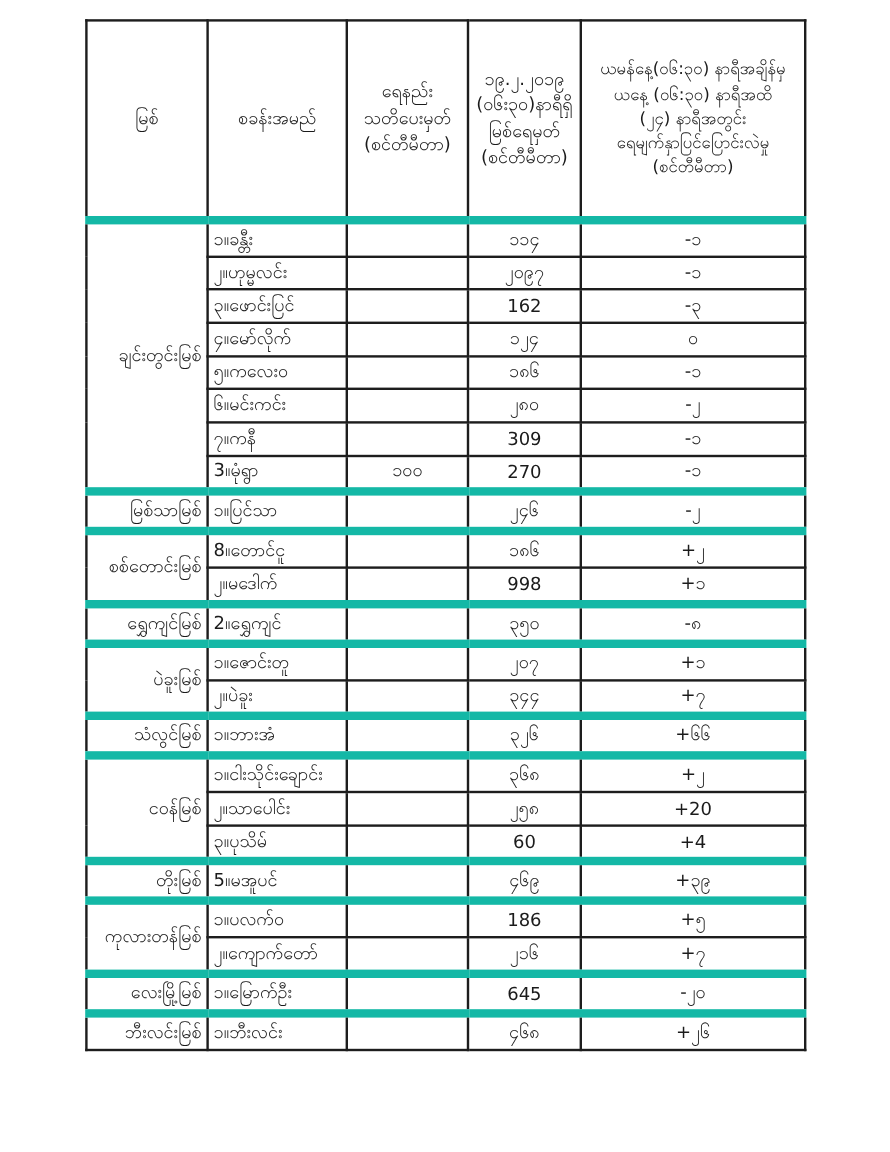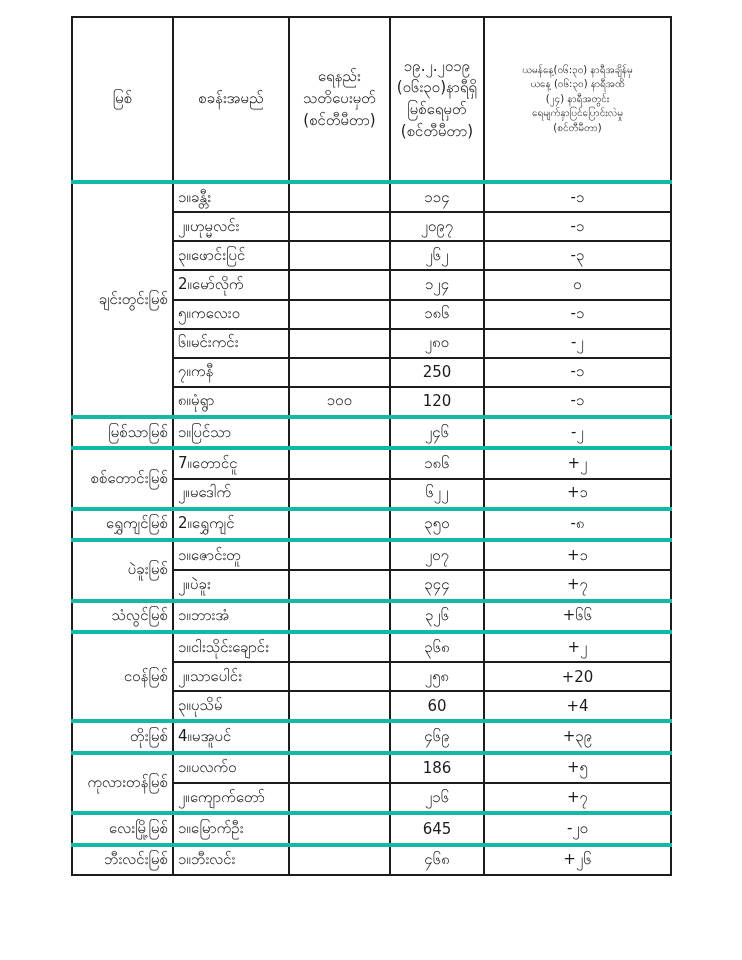--- a/index.html
+++ b/index.html
@@ -33,22 +33,22 @@
     overflow: hidden;
   }
   table.wl thead th {
     height: 160px;
     text-align: center;
     vertical-align: middle;
     white-space: pre-line;
     line-height: 1.45;
     border-bottom: 3px solid #1d1d1d;
   }
-  table.wl th.change-h { font-size: 10px; }
-  tr.group-start td { border-top: 4px solid #14b8a6; }
+  table.wl th.change-h { font-size: 14px; }
+  tr.group-start td { border-top: 7px solid #14b8a6; }
   td.river {
     text-align: right;
     vertical-align: middle;
   }
   td.station {
     text-align: left;
     vertical-align: middle;
     padding-left: 9px;
   }
   td.num {
@@ -96,71 +96,71 @@
         </tr>
         <tr>
           <td class="station">၂။ဟုမ္မလင်း</td>
           <td class="num"></td>
           <td class="num">၂၀၉၇</td>
           <td class="num">-၁</td>
         </tr>
         <tr>
           <td class="station">၃။ဖောင်းပြင်</td>
           <td class="num"></td>
-          <td class="num">၂၆၂</td>
+          <td class="num">162</td>
           <td class="num">-၃</td>
         </tr>
         <tr>
-          <td class="station">2။မော်လိုက်</td>
+          <td class="station">၄။မော်လိုက်</td>
           <td class="num"></td>
           <td class="num">၁၂၄</td>
           <td class="num">၀</td>
         </tr>
         <tr>
           <td class="station">၅။ကလေးဝ</td>
           <td class="num"></td>
           <td class="num">၁၈၆</td>
           <td class="num">-၁</td>
         </tr>
         <tr>
           <td class="station">၆။မင်းကင်း</td>
           <td class="num"></td>
           <td class="num">၂၈၀</td>
           <td class="num">-၂</td>
         </tr>
         <tr>
           <td class="station">၇။ကနီ</td>
           <td class="num"></td>
-          <td class="num">250</td>
-          <td class="num">-၁</td>
-        </tr>
-        <tr>
-          <td class="station">၈။မုံရွာ</td>
+          <td class="num">309</td>
+          <td class="num">-၁</td>
+        </tr>
+        <tr>
+          <td class="station">3။မုံရွာ</td>
           <td class="num">၁၀၀</td>
-          <td class="num">120</td>
+          <td class="num">270</td>
           <td class="num">-၁</td>
         </tr>
         <tr class="group-start">
           <td class="river" rowspan="1">မြစ်သာမြစ်</td>
           <td class="station">၁။ပြင်သာ</td>
           <td class="num"></td>
           <td class="num">၂၄၆</td>
           <td class="num">-၂</td>
         </tr>
         <tr class="group-start">
           <td class="river" rowspan="2">စစ်တောင်းမြစ်</td>
-          <td class="station">7။တောင်ငူ</td>
+          <td class="station">8။တောင်ငူ</td>
           <td class="num"></td>
           <td class="num">၁၈၆</td>
           <td class="num">+၂</td>
         </tr>
         <tr>
           <td class="station">၂။မဒေါက်</td>
           <td class="num"></td>
-          <td class="num">၆၂၂</td>
+          <td class="num">998</td>
           <td class="num">+၁</td>
         </tr>
         <tr class="group-start">
           <td class="river" rowspan="1">ရွှေကျင်မြစ်</td>
           <td class="station">2။ရွှေကျင်</td>
           <td class="num"></td>
           <td class="num">၃၅၀</td>
           <td class="num">-၈</td>
         </tr>
         <tr class="group-start">
@@ -197,21 +197,21 @@
           <td class="num">+20</td>
         </tr>
         <tr>
           <td class="station">၃။ပုသိမ်</td>
           <td class="num"></td>
           <td class="num">60</td>
           <td class="num">+4</td>
         </tr>
         <tr class="group-start">
           <td class="river" rowspan="1">တိုးမြစ်</td>
-          <td class="station">4။မအူပင်</td>
+          <td class="station">5။မအူပင်</td>
           <td class="num"></td>
           <td class="num">၄၆၉</td>
           <td class="num">+၃၉</td>
         </tr>
         <tr class="group-start">
           <td class="river" rowspan="2">ကုလားတန်မြစ်</td>
           <td class="station">၁။ပလက်ဝ</td>
           <td class="num"></td>
           <td class="num">186</td>
           <td class="num">+၅</td>

